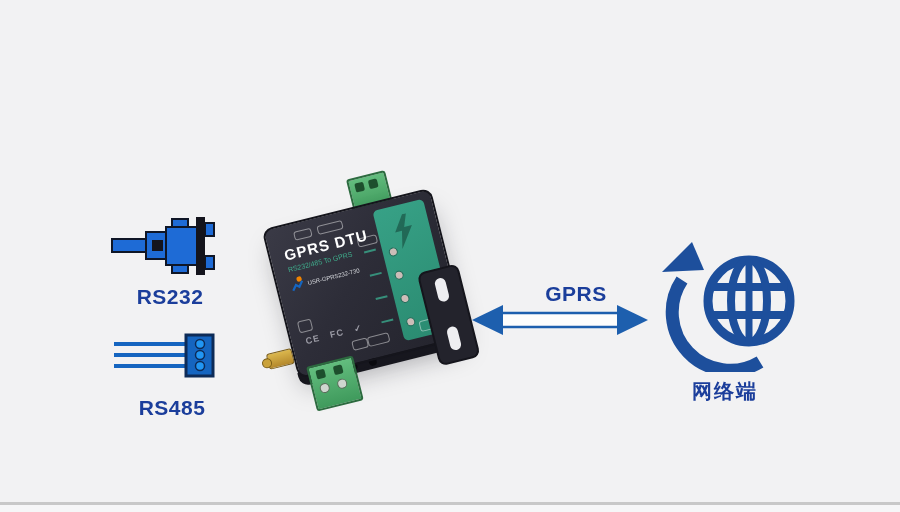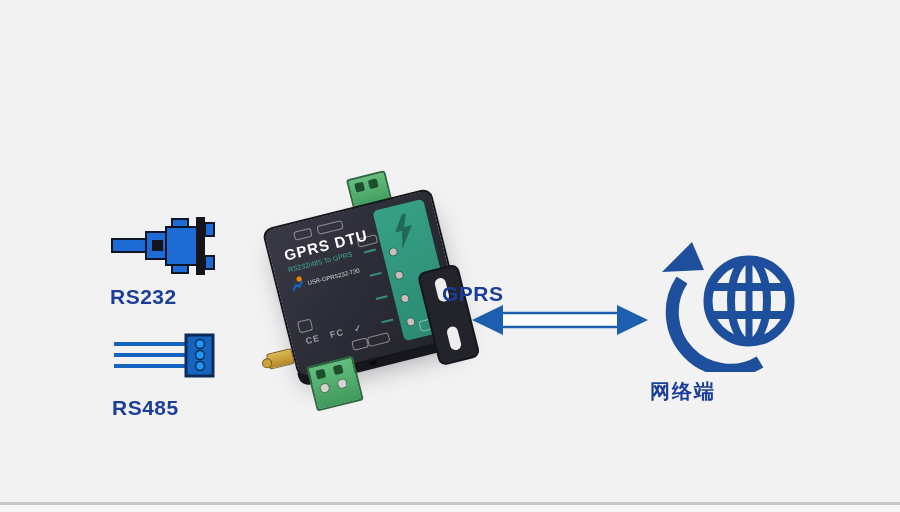--- a/index.html
+++ b/index.html
@@ -3,21 +3,21 @@
 <meta charset="utf-8">
 <style>
   html,body{margin:0;padding:0;}
   body{
     width:900px;height:512px;position:relative;overflow:hidden;
     background:#f2f2f3;
     font-family:"Liberation Sans", sans-serif;
   }
   .abs{position:absolute;}
   .caption{
-    color:#1b3e9b;font-weight:700;font-size:21px;
+    color:#1b3e9b;font-weight:700;font-size:21px;text-align:center;
     letter-spacing:.5px;
   }
   .caption-cn{font-size:20px;letter-spacing:2px;}
 
   
   .device-wrap{left:262px;top:178px;width:210px;height:230px;}
   .device-rot{position:absolute;left:0;top:0;width:210px;height:230px;
     transform:rotate(-14deg);transform-origin:105px 115px;}
   .dev-body{position:absolute;left:18px;top:28px;width:170px;height:150px;
     background:linear-gradient(135deg,#3a3a46 0%,#2d2d38 45%,#23232c 100%);
@@ -152,21 +152,21 @@
     <div class="term term-bottom">
       <span class="hole" style="left:6px"></span>
         <span class="hole" style="left:24px"></span>
       <span class="screw" style="left:6px;top:18px"></span>
       <span class="screw" style="left:24px;top:18px"></span>
     </div>
     <div class="antenna"></div>
   </div>
 </div>
 
-<div class="abs caption" style="left:442px;top:282px;width:180px">GPRS</div>
+<div class="abs caption" style="left:486px;top:282px;width:180px">GPRS</div>
 <svg class="abs" style="left:470px;top:302px" width="180" height="36" viewBox="0 0 180 36">
   <rect x="30" y="11" width="120" height="14" fill="#fdfdfd" stroke="#1d5fae" stroke-width="2.5"></rect>
   <polygon points="2,18 33,3 33,33" fill="#1d5fae"></polygon>
   <polygon points="178,18 147,3 147,33" fill="#1d5fae"></polygon>
 </svg>
 
 <svg class="abs" style="left:652px;top:238px" width="148" height="134" viewBox="0 0 148 134">
   <g stroke="#1d4f9c" fill="none">
     <circle cx="97" cy="63" r="41" stroke-width="9"></circle>
     <line x1="58.5" y1="49" x2="135.5" y2="49" stroke-width="8"></line>

